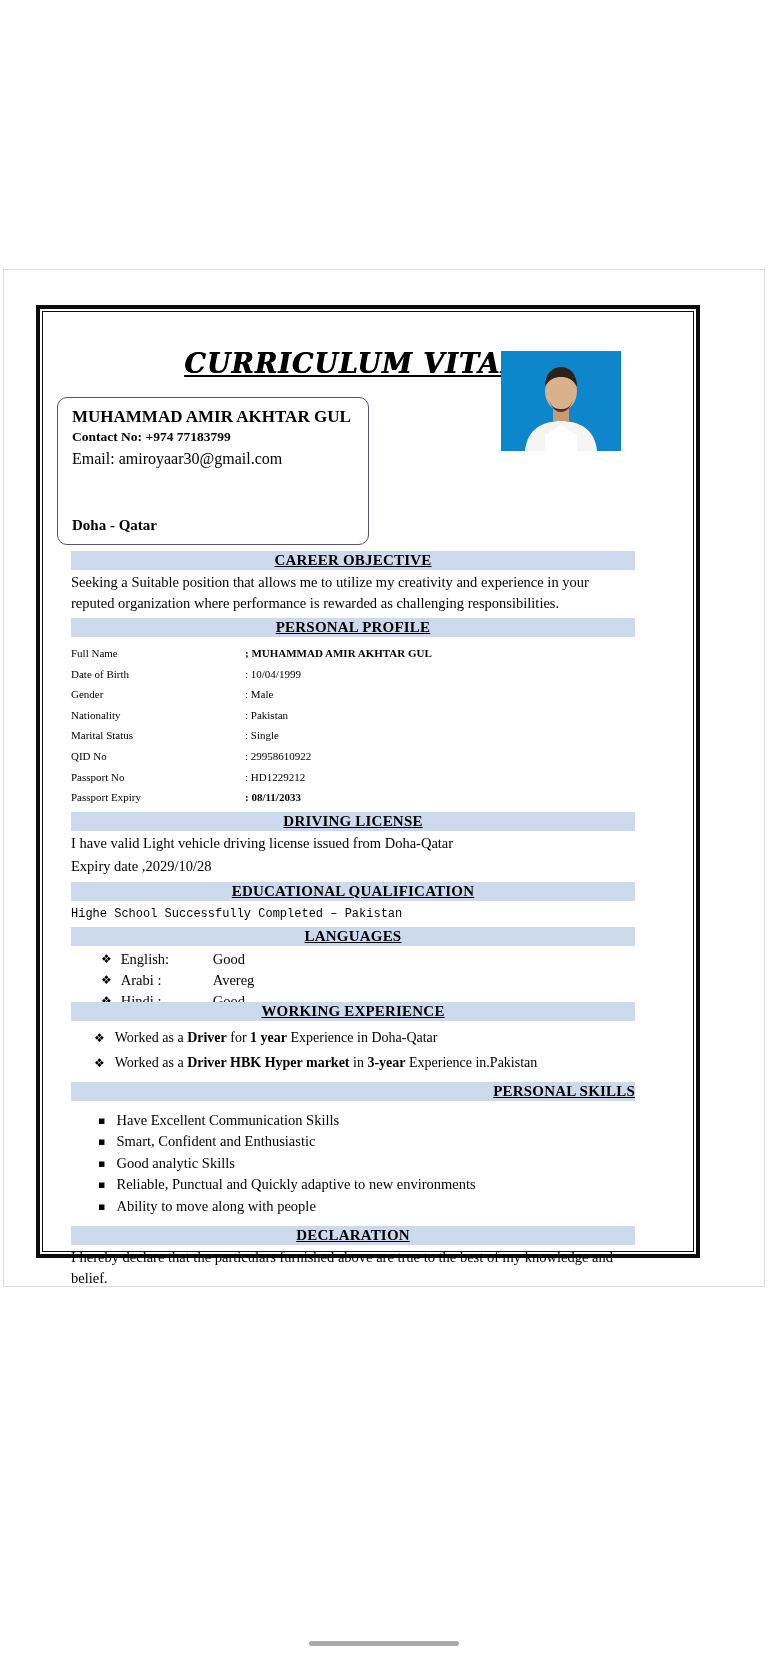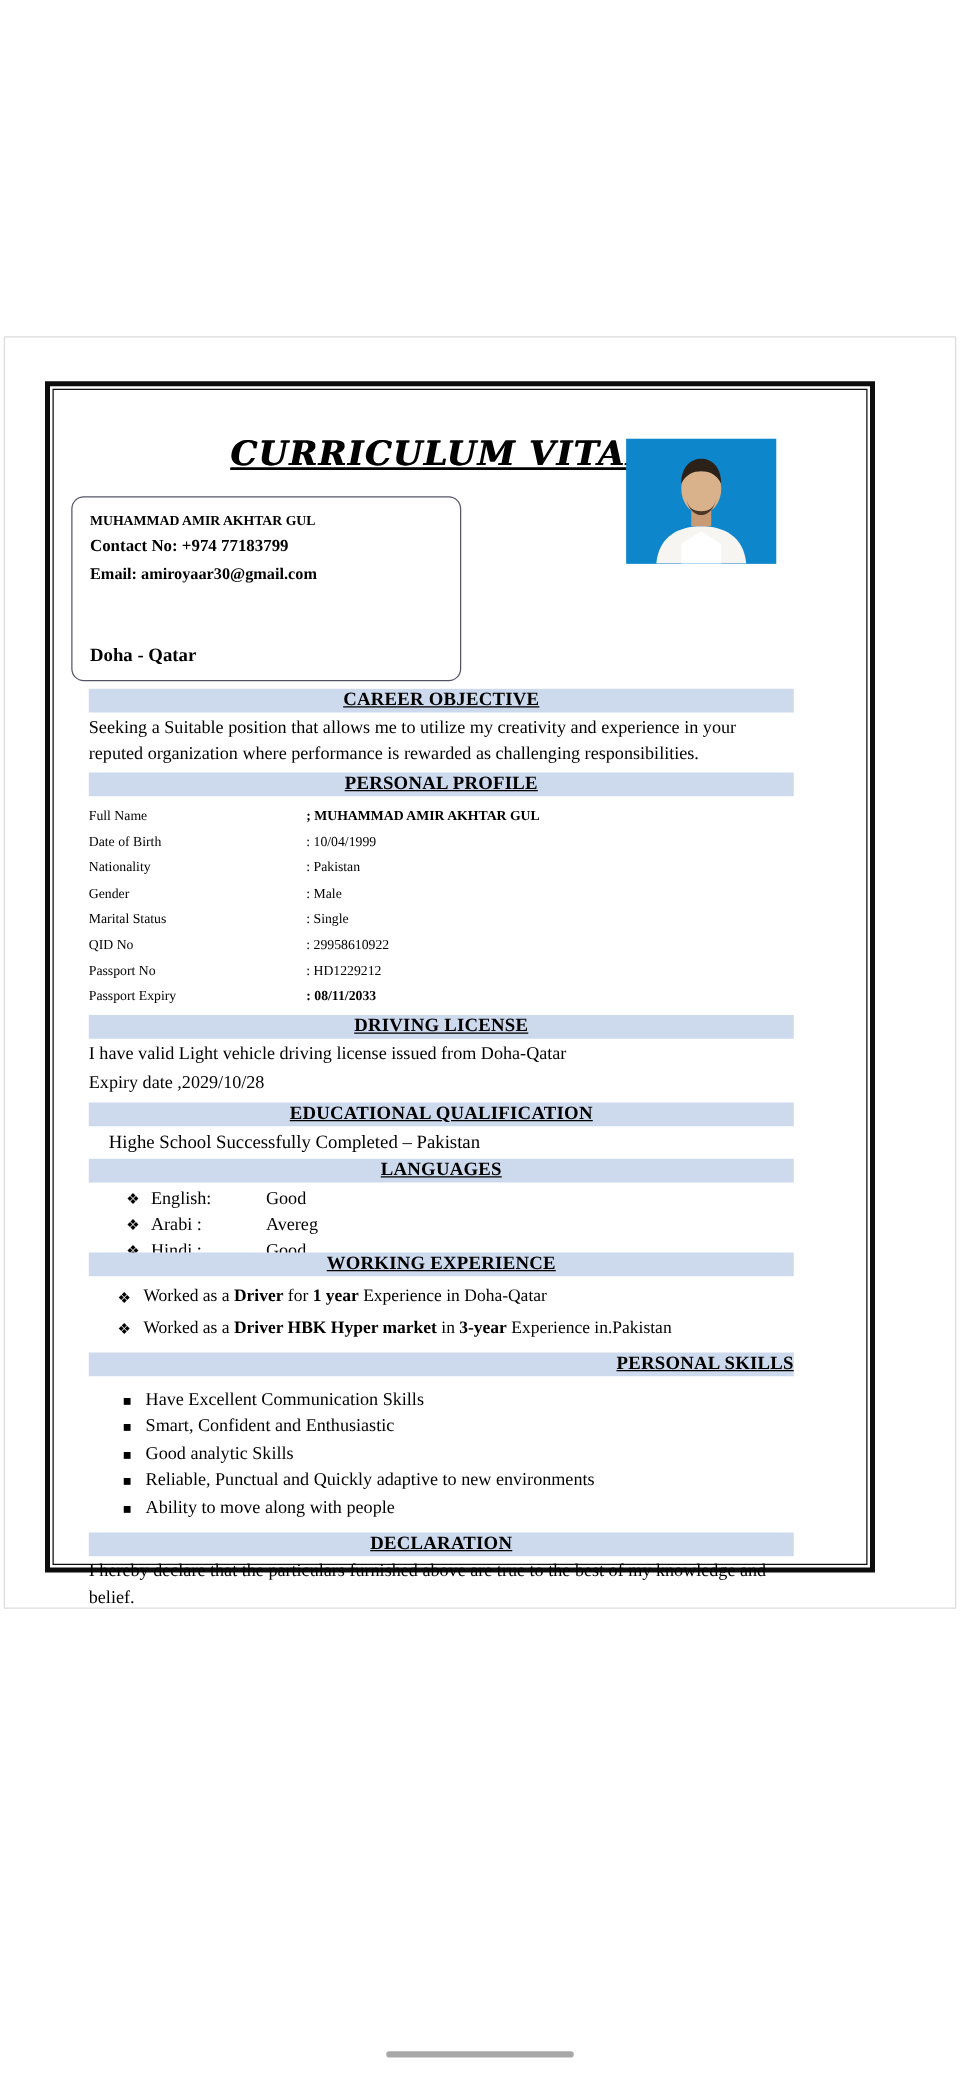--- a/index.html
+++ b/index.html
@@ -11,43 +11,43 @@
   .frame-inner{position:absolute;inset:2px;border:1px solid #0d0d0d;}
   .content{position:absolute;inset:0;padding:0 58px 0 28px;}
 
   .cv-title{margin:36px 0 0;text-align:center;font-family:"DejaVu Serif",serif;
             font-style:italic;font-weight:bold;font-size:27px;letter-spacing:1px;
             text-decoration:underline;text-shadow:0.6px 0 0 #000;}
 
   .contact-row{position:relative;}
   .contact-box{margin:18px 0 0 -14px;width:284px;border:1px solid #55556a;border-radius:10px;
                padding:9px 12px 8px 14px;}
-  .contact-box .l1{font-weight:bold;font-size:11px;line-height:20px;}
+  .contact-box .l1{font-weight:bold;font-size:17px;line-height:20px;}
   .contact-box .l2{font-weight:bold;font-size:13.5px;line-height:20px;}
-  .contact-box .l3{font-weight:bold;font-size:13px;line-height:23px;}
+  .contact-box .l3{font-weight:normal;font-size:16px;line-height:23px;}
   .contact-box .l4{font-weight:bold;font-size:15px;line-height:22px;margin-top:44px;}
 
   .photo{position:absolute;top:-46px;right:14px;width:120px;height:100px;background:var(--photo-bg,#0e86cb);overflow:hidden;}
   .photo svg{display:block;width:100%;height:100%;}
 
   .bar{background:var(--bar,#cdd9ec);height:19px;display:flex;align-items:center;justify-content:center;
        font-weight:bold;font-size:15px;letter-spacing:0.2px;}
   .bar span{text-decoration:underline;}
   .bar.left{justify-content:flex-end;padding-left:2px;}
 
   .para{margin:2px 0 0;font-size:14.5px;line-height:21px;}
   .mt6{margin-top:6px;} .mt5{margin-top:5px;} .mt4{margin-top:4px;}
 
   .profile{margin:6px 0 0;}
   .profile .row{display:flex;font-size:11px;line-height:20.6px;}
   .profile .lab{width:174px;flex:none;}
   .profile .val{}
   .profile .bold{font-weight:bold;}
 
-  .edu{margin:3px 16px 2px;font-family:Liberation Serif, serif;font-size:15px;line-height:21px;}
+  .edu{margin:3px 0 2px;font-family:Liberation Mono, monospace;font-size:12px;line-height:21px;}
 
   .langs{margin:3px 0 0;padding-left:30px;height:53px;overflow:hidden;}
   .lang{display:flex;font-size:14.5px;line-height:21px;}
   .lang .bullet{font-family:"DejaVu Sans",sans-serif;font-size:12px;margin-right:9px;}
   .lang .lab{width:92px;flex:none;}
 
   .exp{list-style:none;margin:7px 0 0;padding:0 0 0 23px;}
   .exp li{display:flex;font-size:14px;line-height:16px;margin-top:9px;}
   .exp .bullet{font-family:"DejaVu Sans",sans-serif;font-size:12px;margin-right:10px;}
   .exp b{font-weight:bold;}
@@ -101,26 +101,26 @@
           <div class="profile">
             <div class="row">
               <span class="lab">Full Name</span>
               <span class="val bold">; MUHAMMAD AMIR AKHTAR GUL</span>
             </div>
             <div class="row">
               <span class="lab">Date of Birth</span>
               <span class="val">: 10/04/1999</span>
             </div>
             <div class="row">
+              <span class="lab">Gender</span>
+              <span class="val">: Male</span>
+            </div>
+            <div class="row">
               <span class="lab">Nationality</span>
               <span class="val">: Pakistan</span>
-            </div>
-            <div class="row">
-              <span class="lab">Gender</span>
-              <span class="val">: Male</span>
             </div>
             <div class="row">
               <span class="lab">Marital Status</span>
               <span class="val">: Single</span>
             </div>
             <div class="row">
               <span class="lab">QID No</span>
               <span class="val">: 29958610922</span>
             </div>
             <div class="row">

